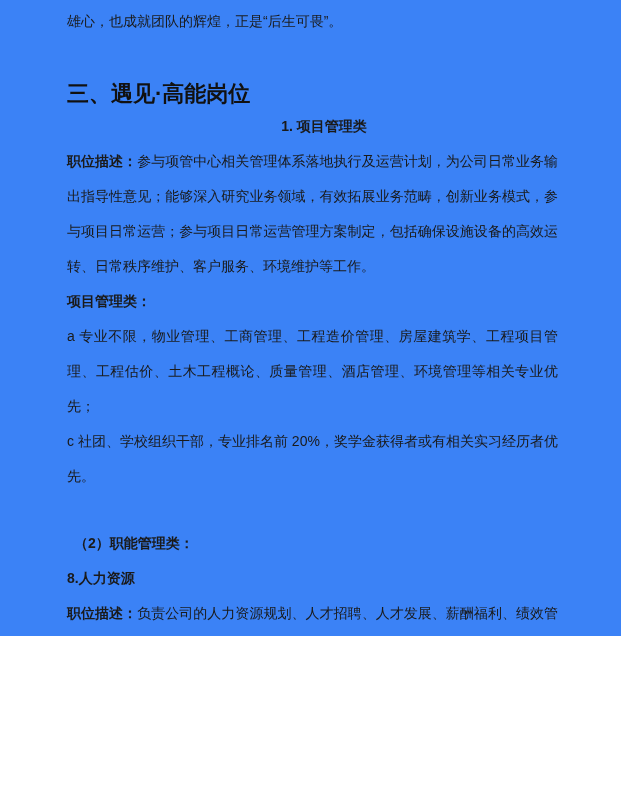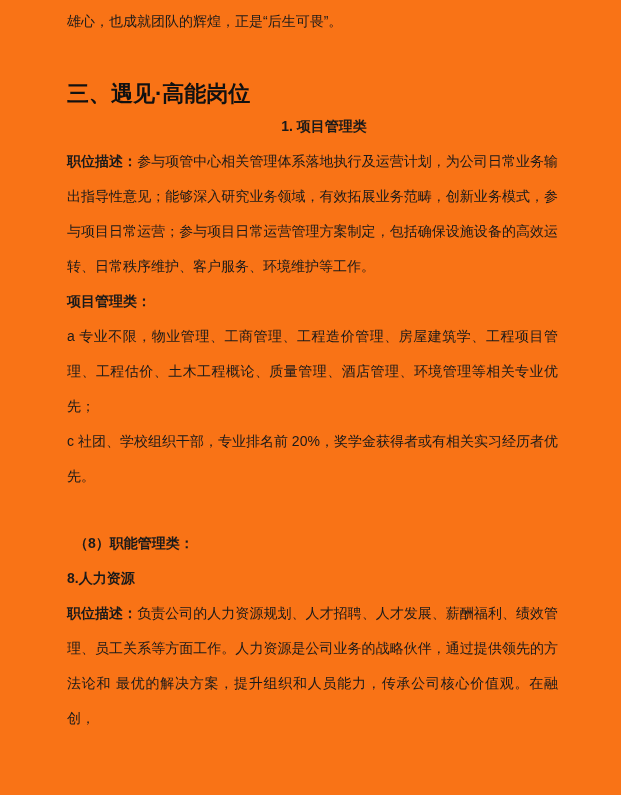--- a/index.html
+++ b/index.html
@@ -3,22 +3,22 @@
 <meta charset="utf-8">
 <style>
   html, body {
     margin: 0;
     padding: 0;
     background: #ffffff;
   }
   .page {
     position: relative;
     width: 621px;
-    height: 795px;
-    background: #f97316;
+    height: 636px;
+    background: #3b82f6;
     box-sizing: border-box;
     padding: 4px 63px 0 67px;
     overflow: hidden;
     font-family: "Liberation Sans", "DejaVu Sans", sans-serif;
     color: #1a1a1a;
   }
   .line {
     font-size: 14px;
     line-height: 35px;
     margin: 0;
@@ -70,19 +70,19 @@
 
   <p class="line"><span class="lead">职位描述：</span><span>参与项管中心相关管理体系落地执行及运营计划，为公司日常业务输出指导性意见；能够深入研究业务领域，有效拓展业务范畴，创新业务模式，参与项目日常运营；参与项目日常运营管理方案制定，包括确保设施设备的高效运转、日常秩序维护、客户服务、环境维护等工作。</span></p>
 
   <p class="line bold plain-left">项目管理类：</p>
 
   <p class="line">a 专业不限，物业管理、工商管理、工程造价管理、房屋建筑学、工程项目管理、工程估价、土木工程概论、质量管理、酒店管理、环境管理等相关专业优先；</p>
 
 
   <p class="line">c 社团、学校组织干部，专业排名前 20%，奖学金获得者或有相关实习经历者优先。</p>
 
-  <p class="line bold cat-title-2">（8）职能管理类：</p>
+  <p class="line bold cat-title-2">（2）职能管理类：</p>
 
   <p class="line bold plain-left">8.人力资源</p>
 
   <p class="line"><span class="lead">职位描述：</span><span>负责公司的人力资源规划、人才招聘、人才发展、薪酬福利、绩效管理、员工关系等方面工作。人力资源是公司业务的战略伙伴，通过提供领先的方法论和 最优的解决方案，提升组织和人员能力，传承公司核心价值观。在融创，</span></p>
 
 </div>
 
 </body></html>

